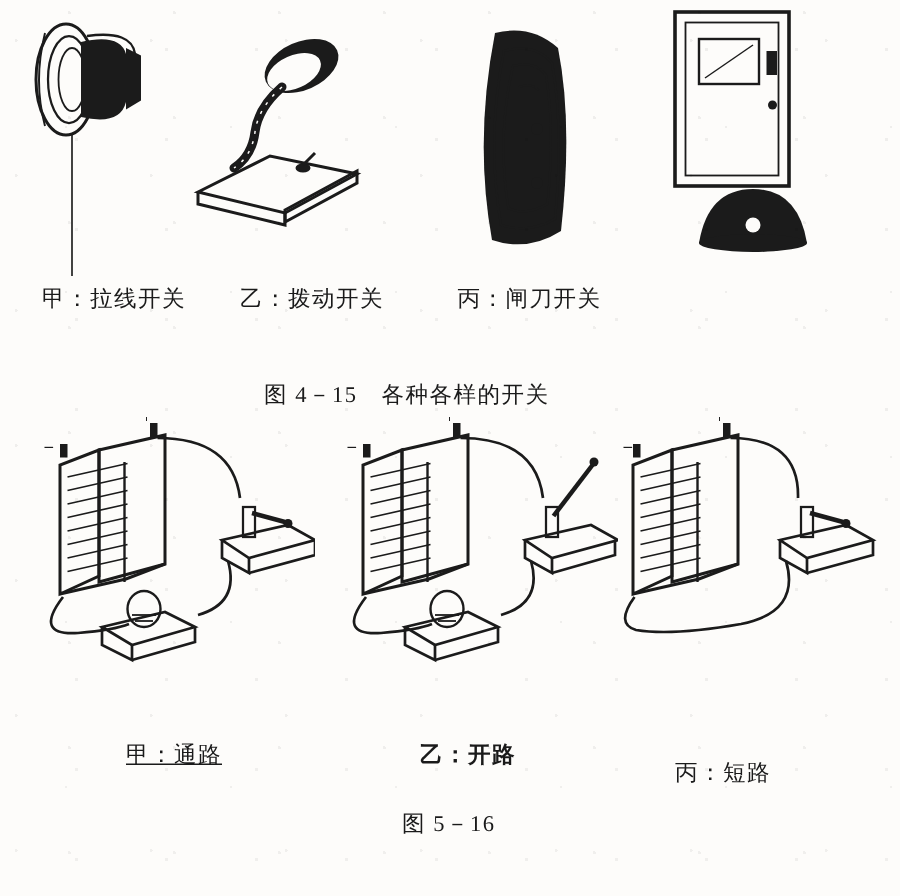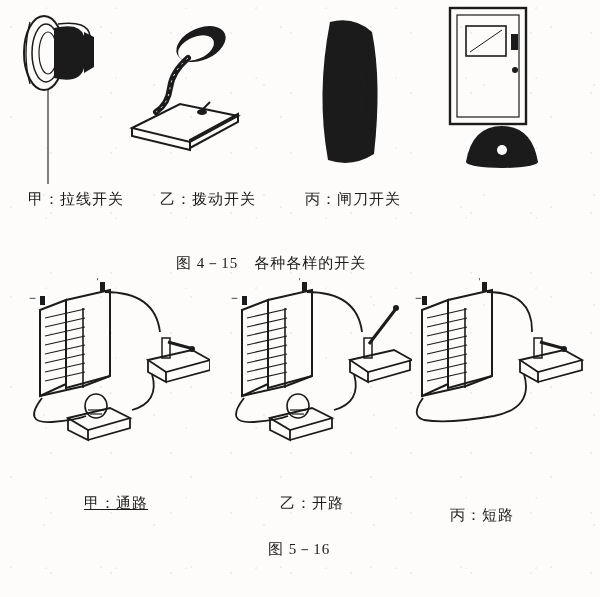--- a/index.html
+++ b/index.html
@@ -240,20 +240,20 @@
         <path d="M126 104 l44 -12 l0 -10" class="ink" stroke-width="1.8"></path>
         <rect x="122" y="60" width="8" height="20" class="ink" stroke-width="1.5"></rect>
         <path d="M128 64 l22 6" class="ink" stroke-width="3"></path>
         <circle cx="152" cy="71" r="3" class="inkfill"></circle>
         <path d="M75 14 q46 0 45 40" class="ink" stroke-width="1.8"></path>
         <path d="M112 96 q10 34 -30 42 q-46 8 -70 4 q-14 -4 -1 -22" class="ink" stroke-width="1.8"></path>
       </svg>
     </div>
 
     <div class="label-row" style="left:84px; top:226px;text-decoration:underline;">甲：通路</div>
-    <div class="label-row" style="left:280px; top:226px;">乙：开路</div>
+    <div class="label-row" style="left:280px; top:226px;font-weight:bold;">乙：开路</div>
     <div class="label-row" style="left:450px; top:238px;">丙：短路</div>
 
     <div class="fig-caption" style="left:268px; top:272px;">图 5－16</div>
   </div>
 
   <div class="grain"></div>
 </div>
 
 </body></html>

